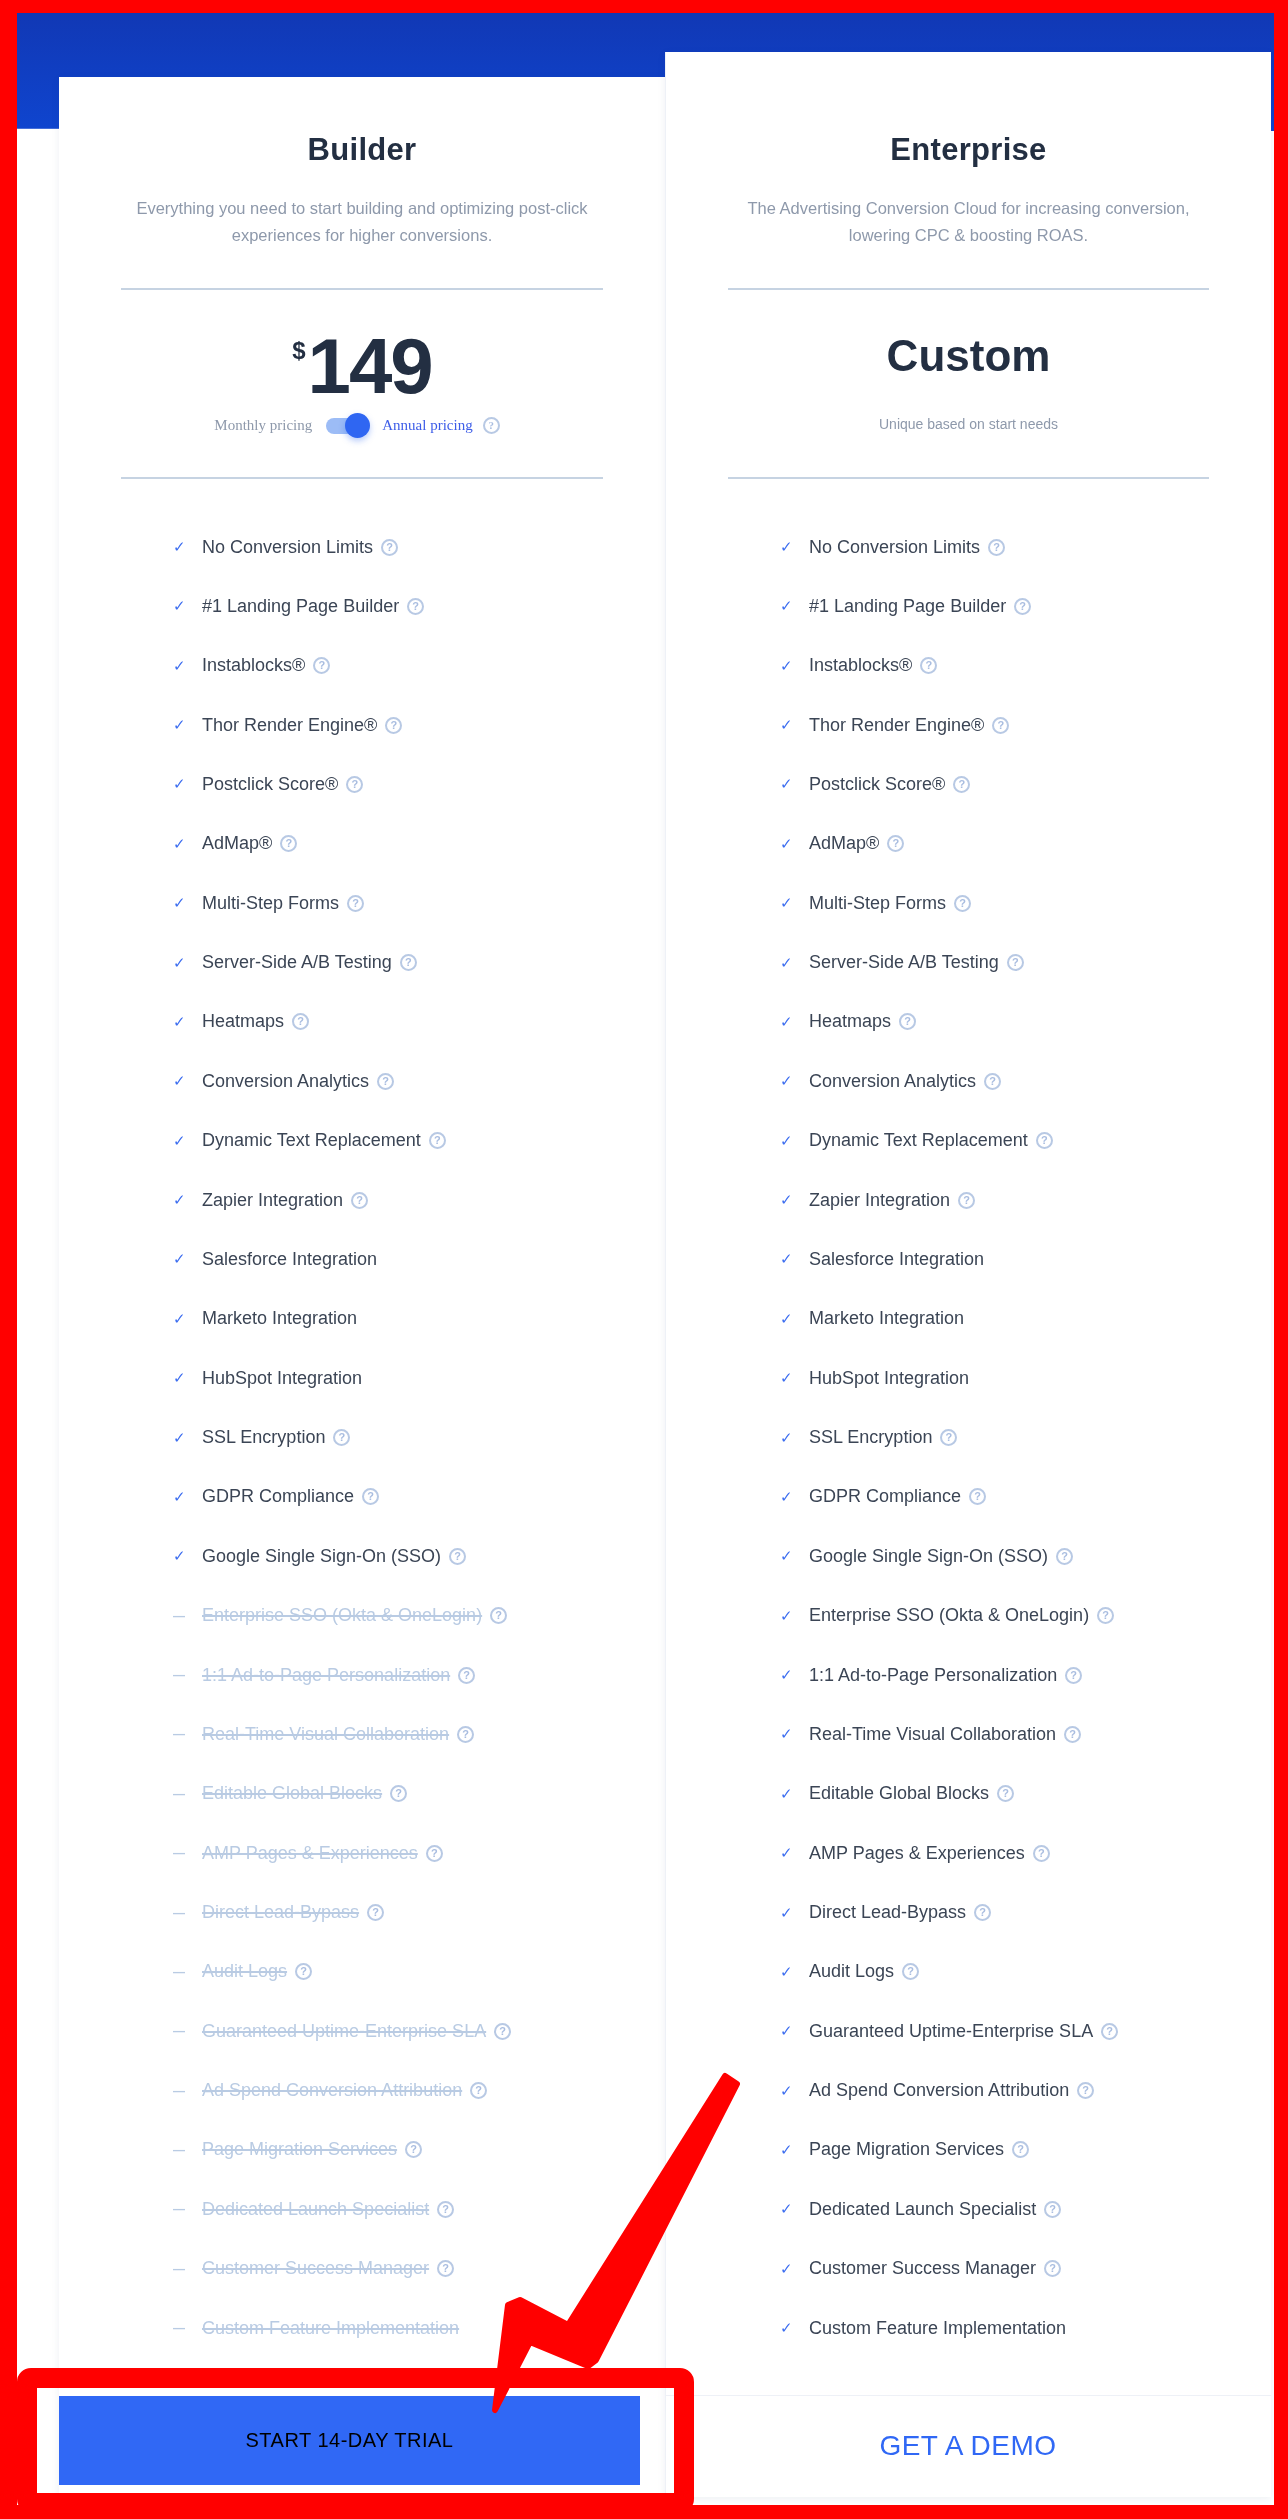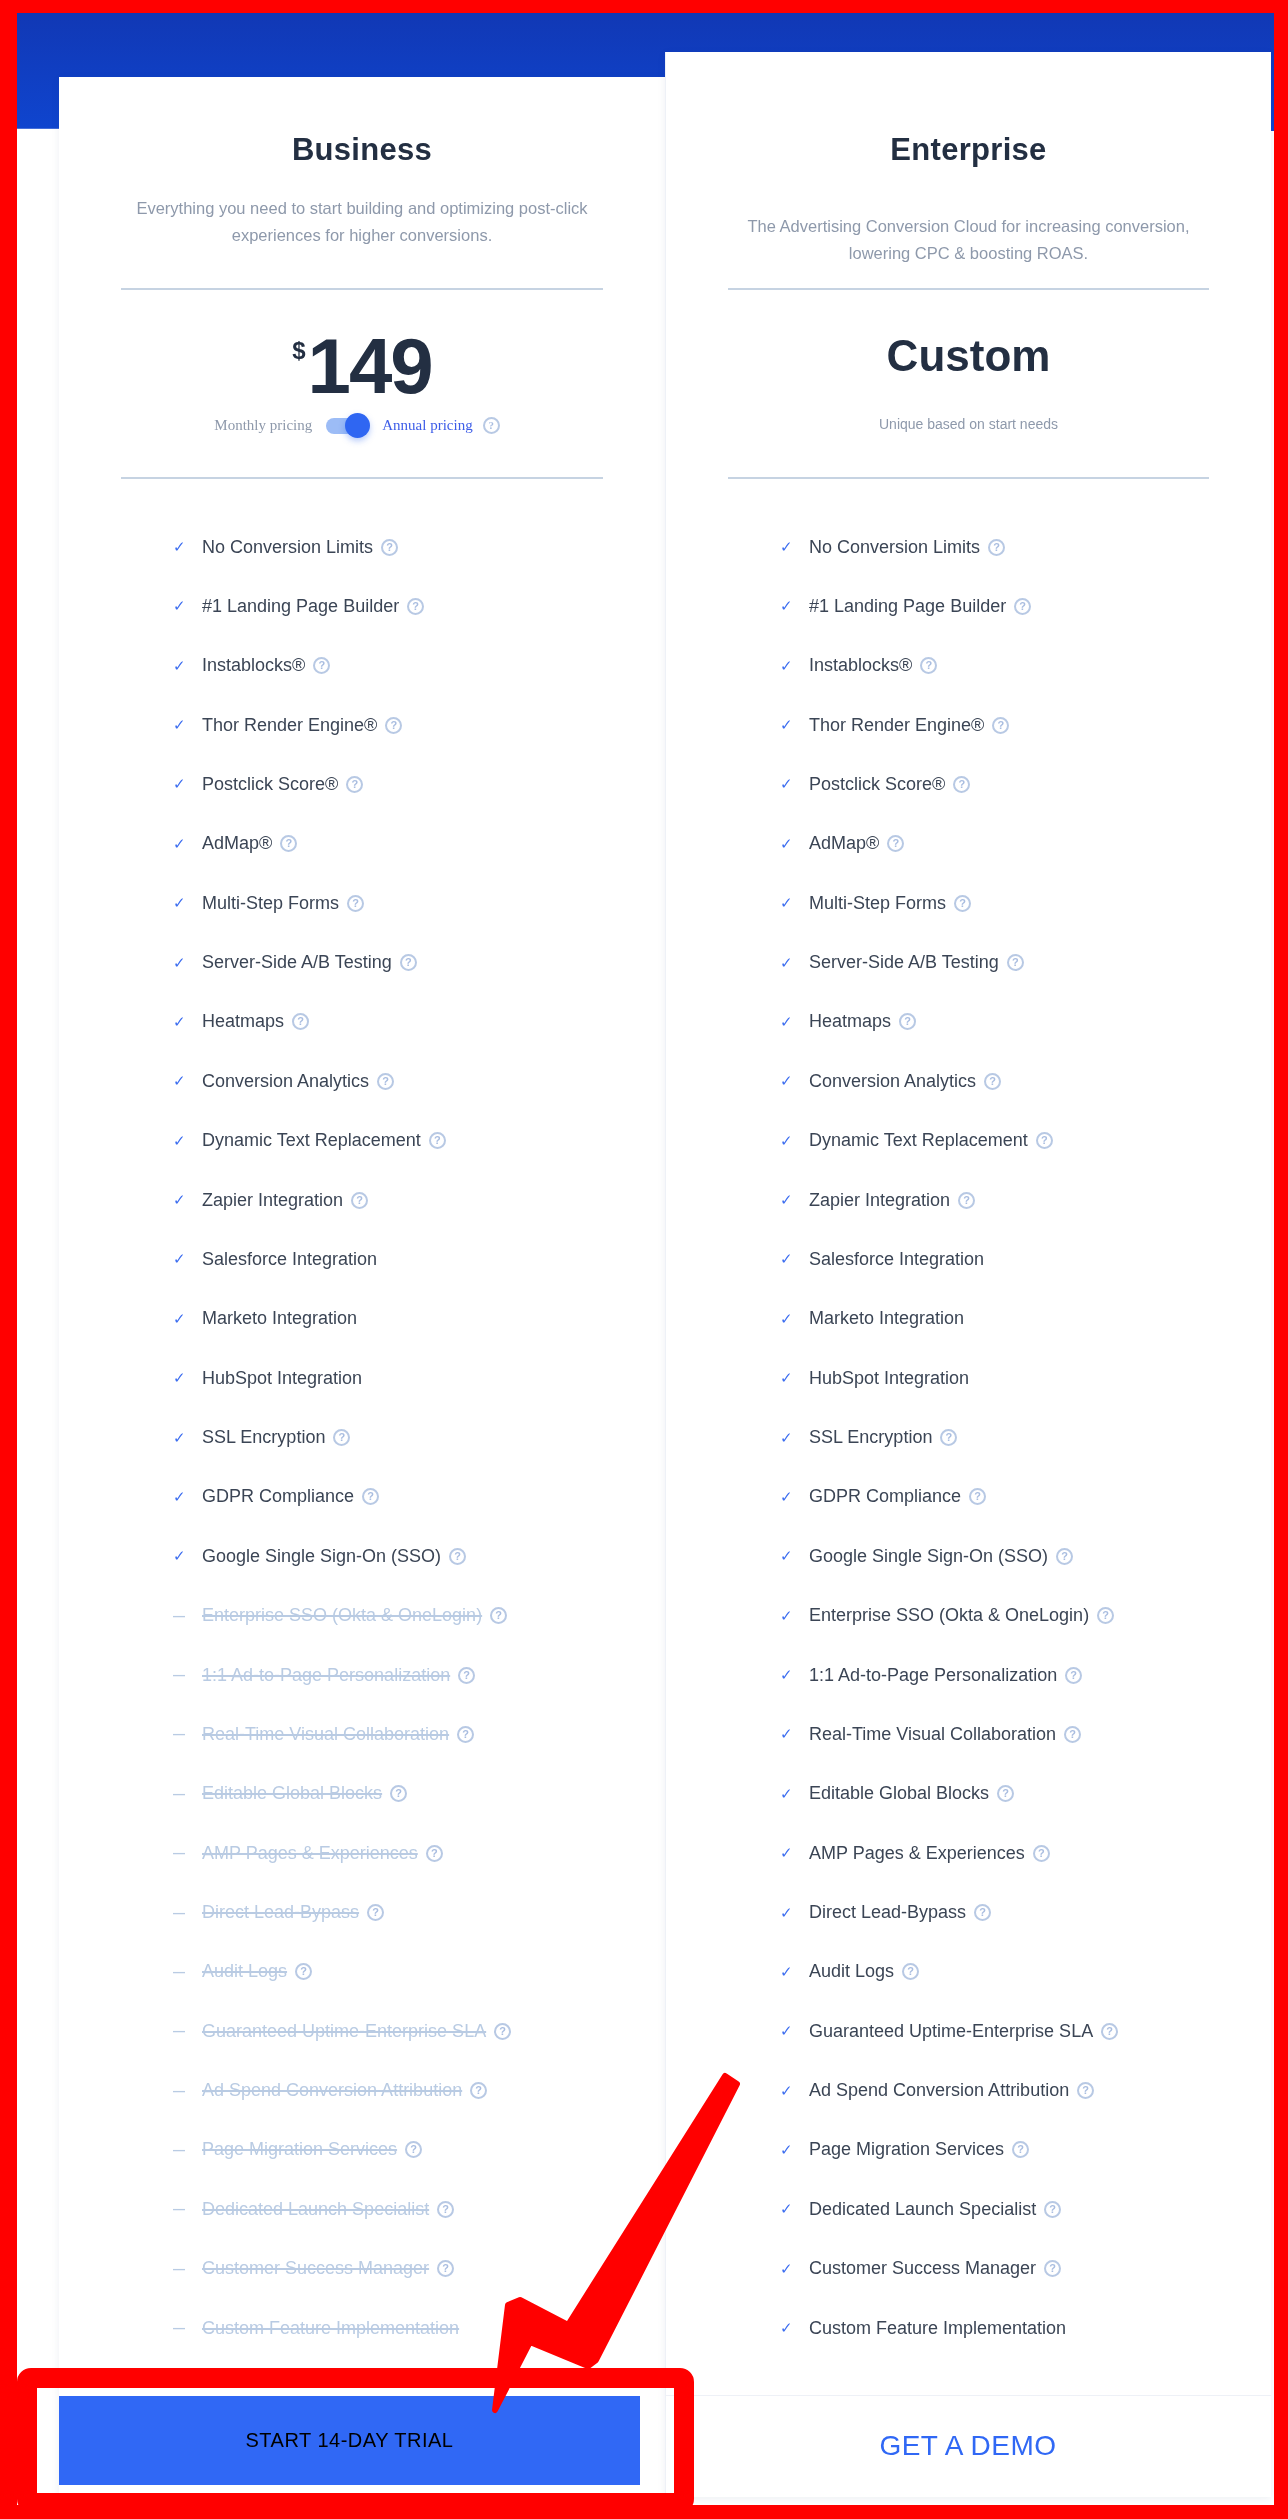--- a/index.html
+++ b/index.html
@@ -36,21 +36,21 @@
   .btn-demo { position:absolute; left:665px; top:2396px; width:606px; height:100px; background:transparent; color:#3068f5; font-size:28px; letter-spacing:0.5px; display:flex; align-items:center; justify-content:center; cursor:pointer; }
   .highlight-box { position:absolute; left:17px; top:2368px; width:677px; height:145px; border:20px solid #ff0000; border-radius:14px; box-sizing:border-box; z-index:20; pointer-events:none; }
   .arrow { position:absolute; left:0; top:0; width:1288px; height:2519px; z-index:30; pointer-events:none; }
 </style>
 </head>
 <body>
 
 <div class="banner"></div>
 
 <div class="card business">
-  <div class="title" style="top:55px;">Business</div>
+  <div class="title" style="top:55px;">Builder</div>
   <div class="desc" style="top:118px;">Everything you need to start building and optimizing post-click experiences for higher conversions.</div>
   <div class="divider" style="left:62px; right:62px; top:211px;"></div>
   <div class="price" style="top:250px;">
     <span class="cur">$</span><span class="num">149</span>
   </div>
   <div class="toggle-row" style="top:337px; left:-10px;font-family:Liberation Serif, serif;">
     <span class="monthly">Monthly pricing</span>
     <span class="switch">
       <span class="track"></span>
       <span class="knob"></span>
@@ -209,21 +209,21 @@
       </li>
       <li class="feat off" style="top: 2236.1px; left: 114px;">
         <span class="mark" style="font-size: 12px;">—</span>
         <span class="label">Custom Feature Implementation</span>
       </li>
     </ul>
 </div>
 
 <div class="card enterprise">
   <div class="title" style="top:80px;">Enterprise</div>
-  <div class="desc" style="top:143px;margin-top:18px;">The Advertising Conversion Cloud for increasing conversion, lowering CPC &amp; boosting ROAS.</div>
+  <div class="desc" style="top:143px;">The Advertising Conversion Cloud for increasing conversion, lowering CPC &amp; boosting ROAS.</div>
   <div class="divider" style="left:62px; right:62px; top:236px;"></div>
   <div class="custom" style="top:279px;text-align:center;">Custom</div>
   <div class="subnote" style="top:364px;">Unique based on start needs</div>
   <div class="divider" style="left:62px; right:62px; top:425px;"></div>
   <ul class="features" id="enterprise-features">
       <li class="feat" style="top: 480px; left: 114px;">
         <span class="mark">✓</span>
         <span class="label">No Conversion Limits</span>
         <span class="help">?</span>
       </li>

